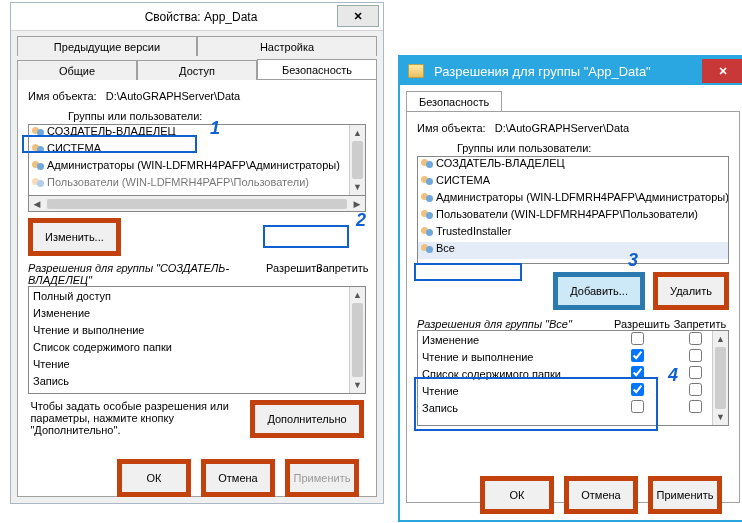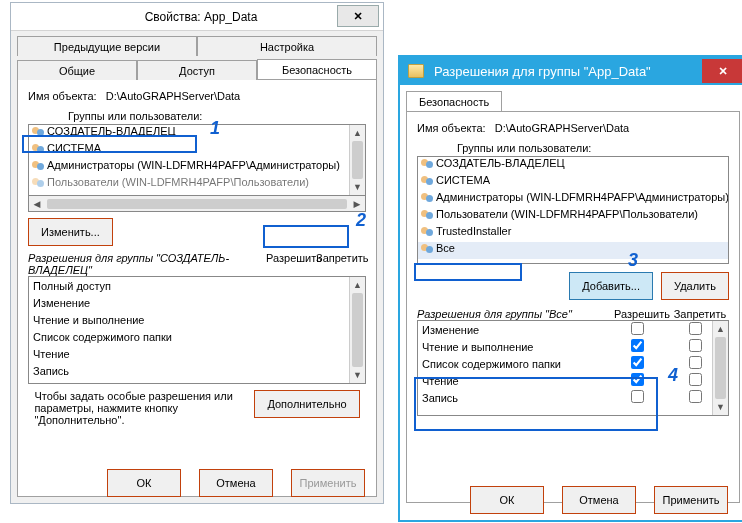--- a/index.html
+++ b/index.html
@@ -41,21 +41,21 @@
   .user-icon::before { content: ""; position: absolute; left: 1px; top: 2px; width: 7px; height: 7px; background: #f0c080; border-radius: 50%; }
   .user-icon::after { content: ""; position: absolute; left: 6px; top: 4px; width: 7px; height: 7px; background: #6fa8dc; border-radius: 50%; }
   
   .vscroll { position: absolute; right: 0; top: 0; bottom: 0; width: 16px; background: #f0f0f0; border-left: 1px solid #ccc; display: flex; flex-direction: column; }
   .vscroll .arr { height: 16px; display: flex; align-items: center; justify-content: center; color: #555; font-size: 9px; }
   .vscroll .thumb { flex: 1; background: #cdcdcd; margin: 0 2px; border-radius: 2px; }
   .hscroll { height: 16px; background: #f0f0f0; border-top: 1px solid #ccc; display: flex; align-items: center; }
   .hscroll .arr { width: 16px; text-align: center; color: #555; font-size: 9px; }
   .hscroll .track { flex: 1; height: 10px; background: #cdcdcd; margin: 0 2px; border-radius: 2px; }
   
-  .btn { height: 28px; padding: 0 12px; border: 1px solid #c2410c; background: #f0f0f0; display: inline-flex; align-items: center; justify-content: center; font-size: 11px; }
+  .btn { height: 38px; padding: 0 12px; border: 5px solid #c2410c; background: #f0f0f0; display: inline-flex; align-items: center; justify-content: center; font-size: 11px; }
   .btn.primary { background: #cde8f6; border-color: #2a7ab0; }
   .btn.disabled { color: #999; }
   
   .change-row { display: flex; justify-content: space-between; align-items: center; margin: 6px 0; }
   .change-row .txt { width: 180px; }
   
   .perm-head { display: flex; margin-top: 6px; }
   .perm-head .lbl { flex: 1; font-style: italic; }
   .perm-head .col { width: 58px; text-align: center; }
   
@@ -64,21 +64,21 @@
   .right .perm-list { height: 96px; }
   .perm-row { display: flex; align-items: center; height: 17px; padding: 0 4px; }
   .perm-row .nm { flex: 1; white-space: nowrap; overflow: hidden; }
   .perm-row .cb { width: 58px; text-align: center; }
   .cb input { margin: 0; }
   .left .perm-head .col { width: 50px; }
   
   .adv-row { display: flex; justify-content: center; margin-top: 6px; }
   .adv-row .txt { width: 220px; }
   
-  .footer { position: absolute; bottom: 6px; left: 0; right: 0; display: flex; justify-content: flex-end; gap: 18px; padding: 0 18px; }
+  .footer { position: absolute; bottom: 6px; left: 0; right: 0; display: flex; justify-content: flex-end; gap: 10px; padding: 0 24px; }
   .footer .btn { width: 74px; justify-content: center; }
   
   .callout { position: absolute; color: #1060d0; font-size: 18px; font-weight: bold; font-style: italic; }
   .callout-box { position: absolute; border: 2px solid #1060d0; pointer-events: none; }
   
   .addrem-row { display: flex; justify-content: flex-end; gap: 8px; margin: 8px 0; }
 </style>
 </head>
 <body>
 

